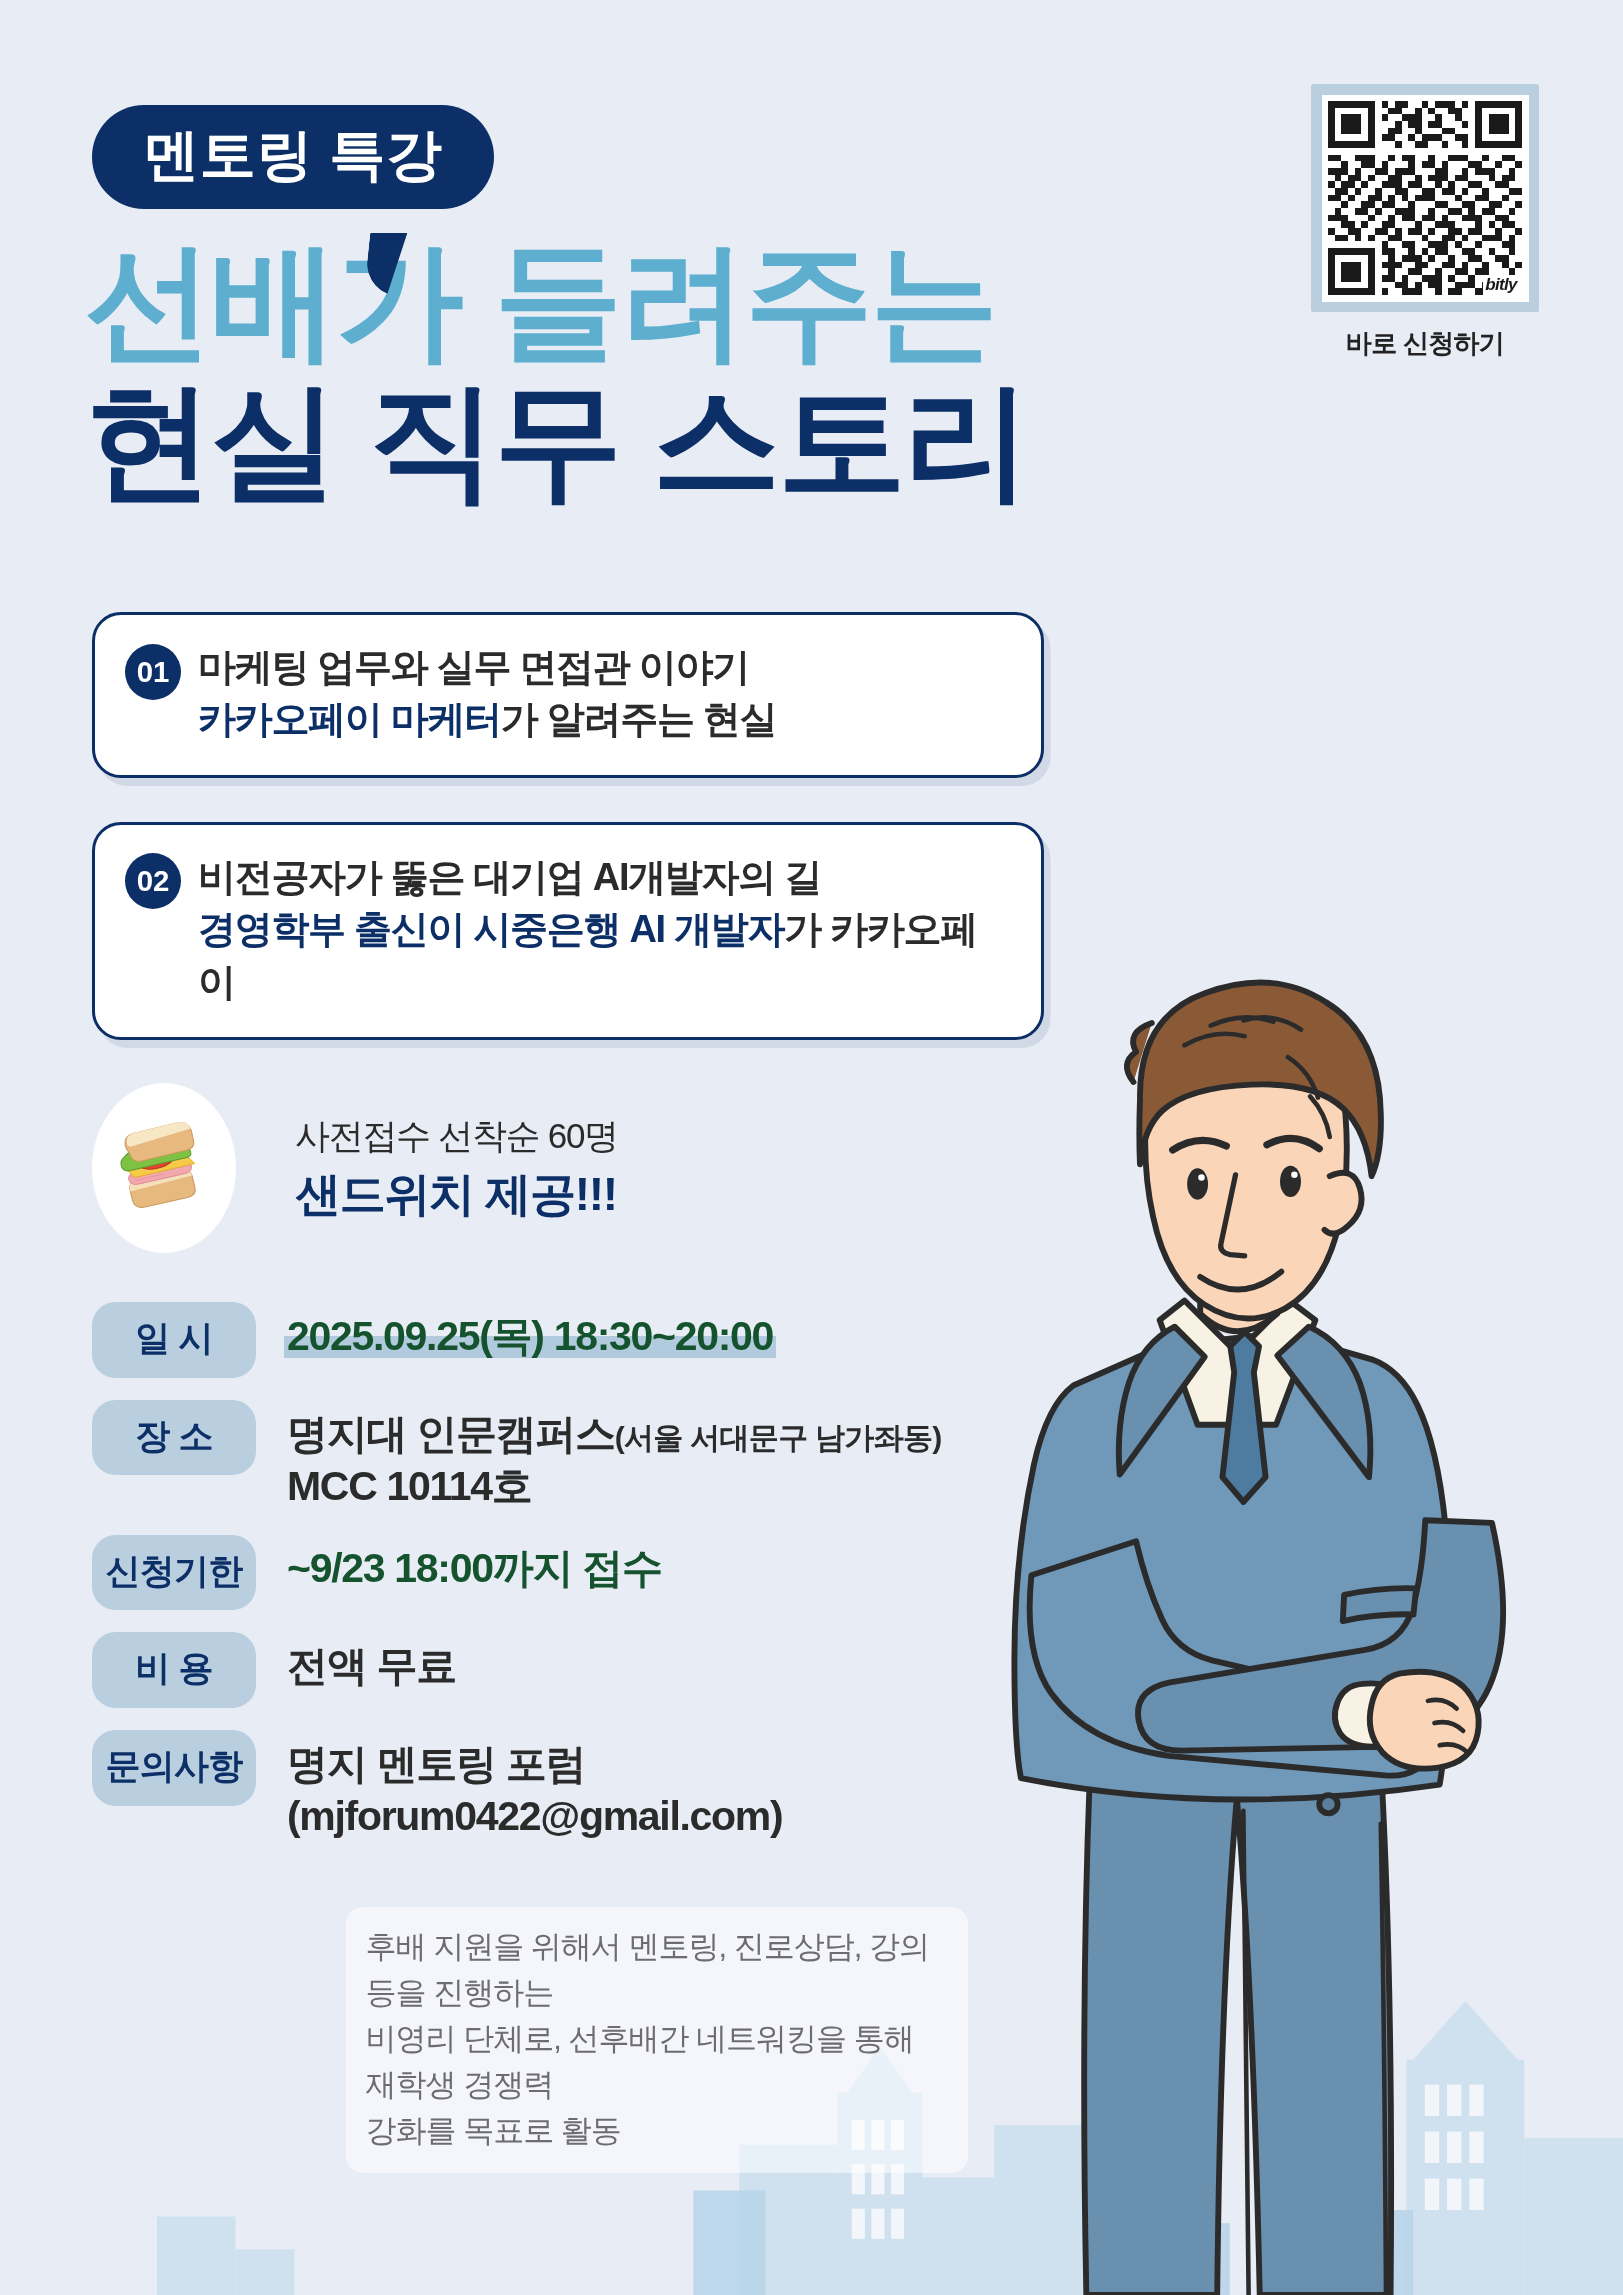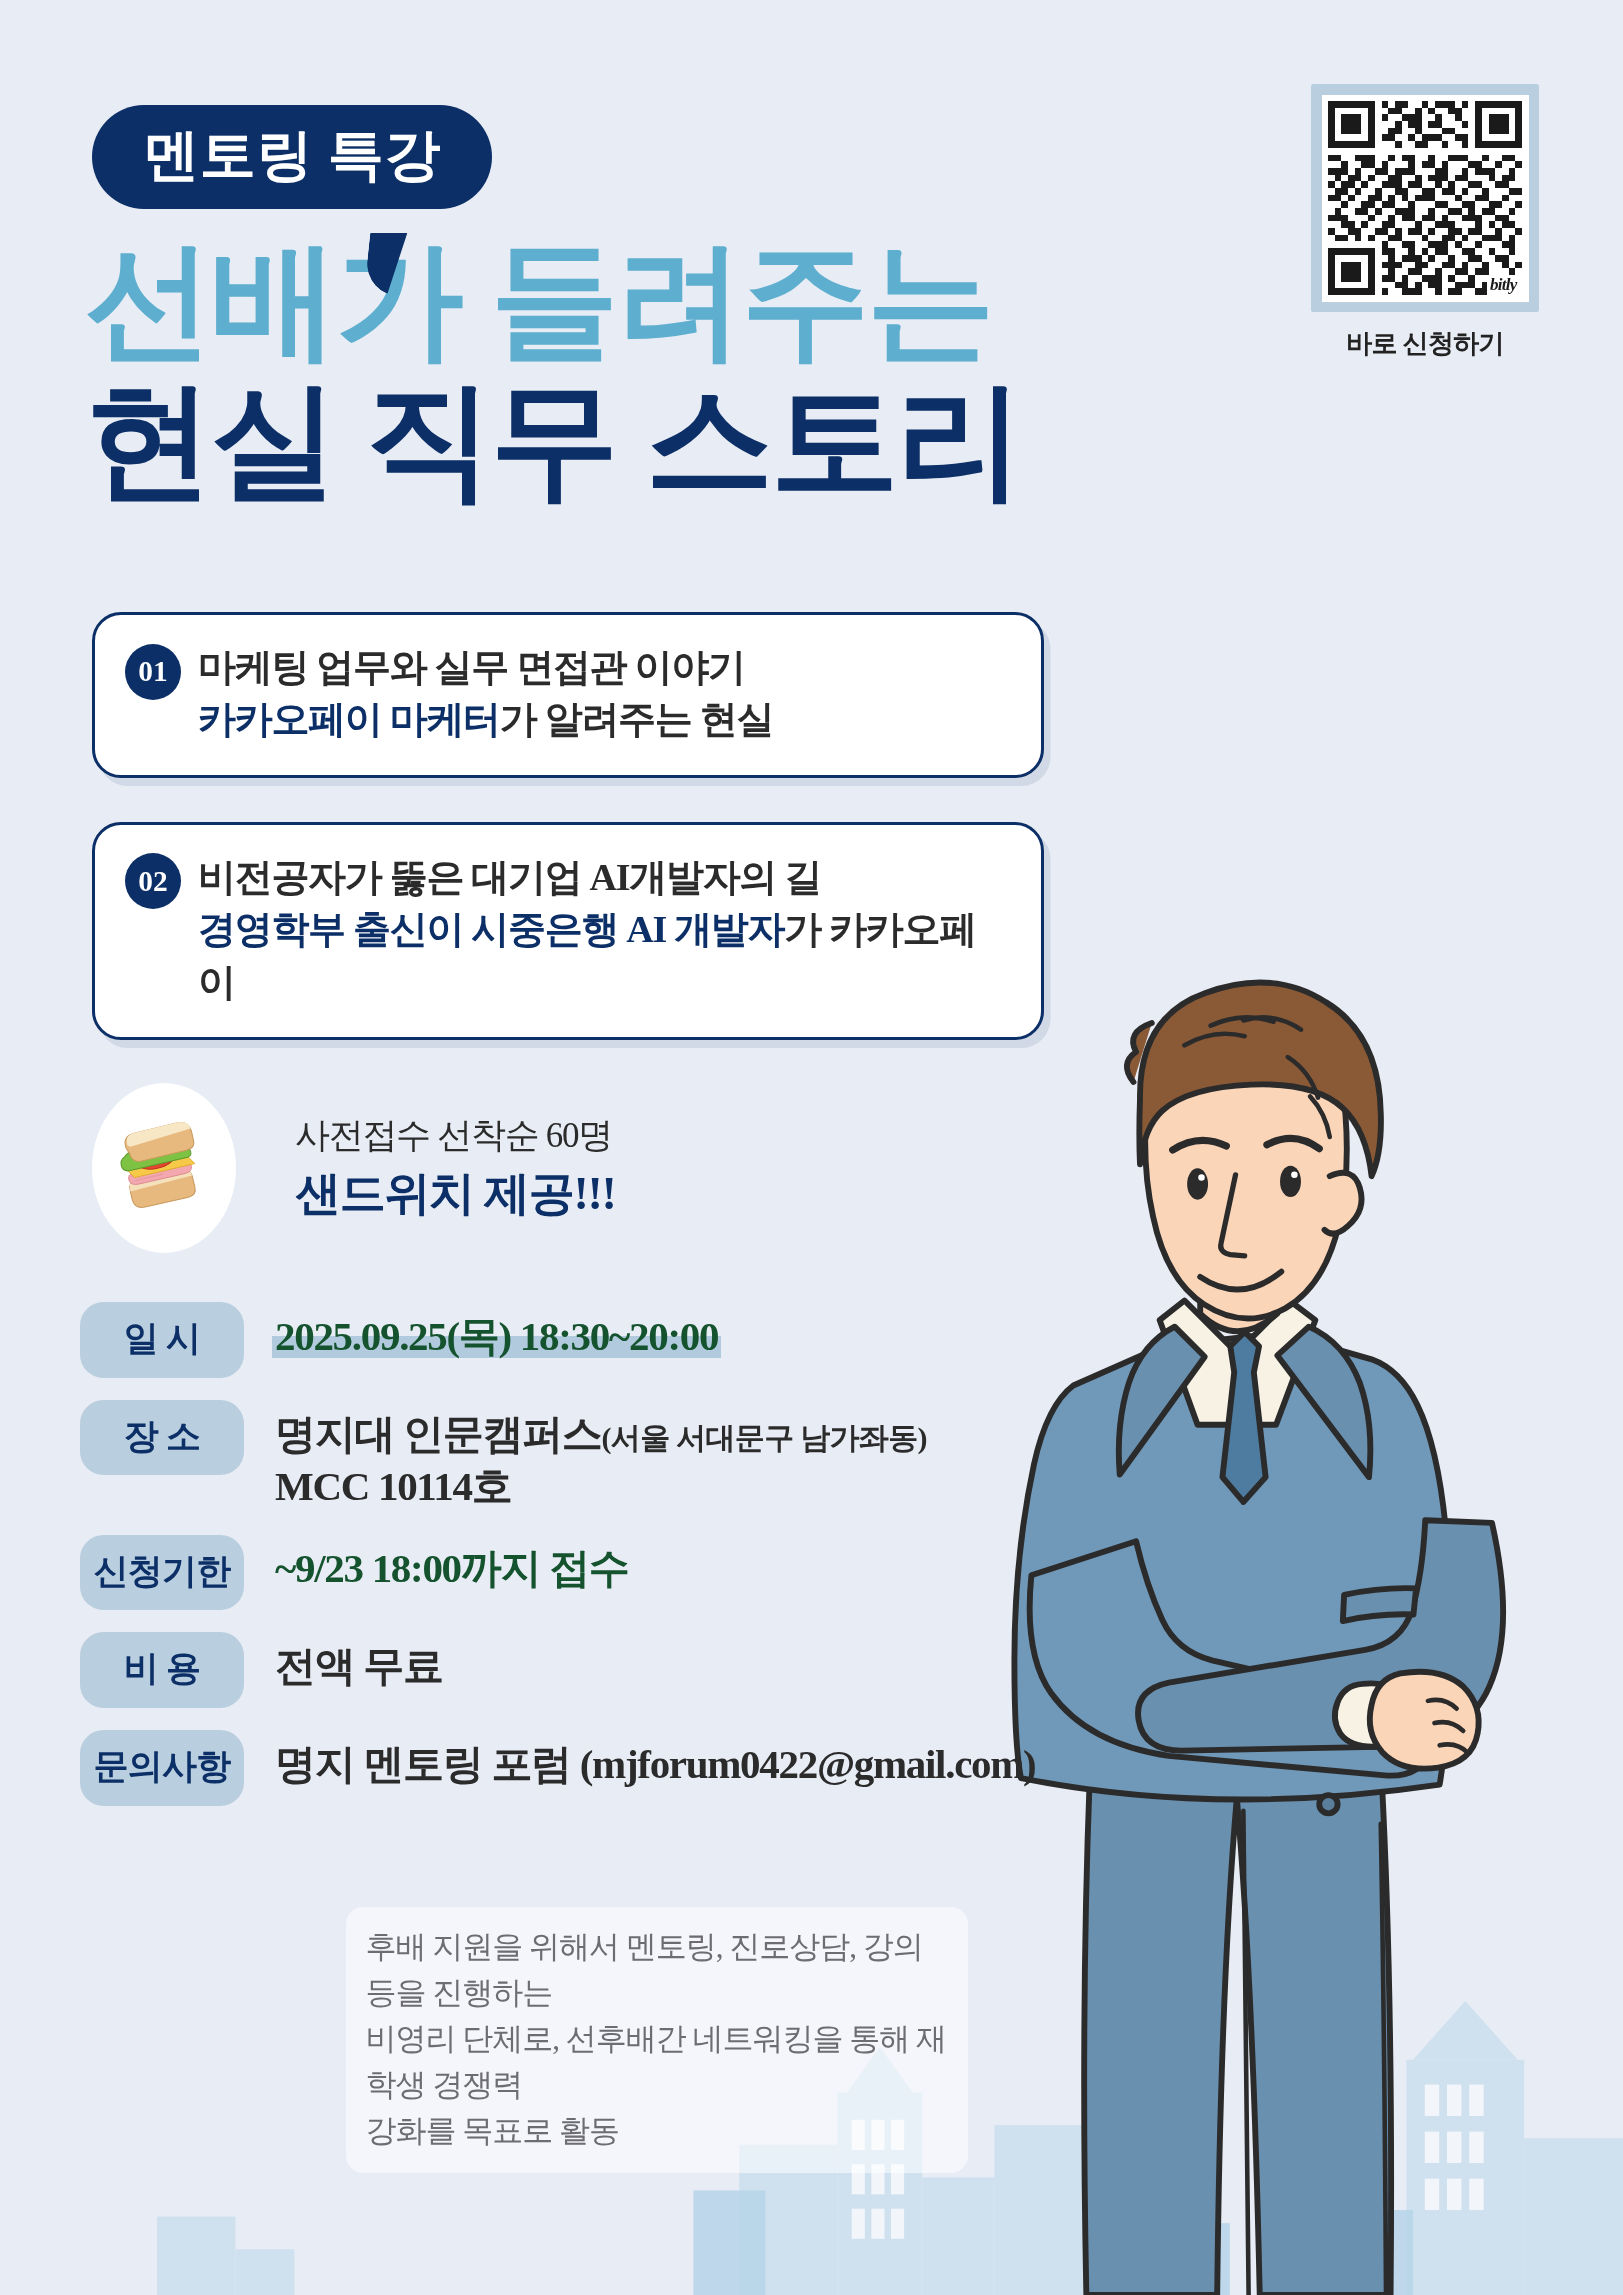--- a/index.html
+++ b/index.html
@@ -6,21 +6,21 @@
     margin: 0;
     padding: 0;
     background: #E8ECF5;
   }
   #poster {
     position: relative;
     width: 1623px;
     height: 2295px;
     background: #E8ECF5;
     overflow: hidden;
-    font-family: Liberation Serif, serif;
+    font-family: Liberation Sans, sans-serif;
   }
 
   
   .skyline { position: absolute; left: 0; bottom: 0; width: 1623px; height: 366px; z-index: 1; }
 
   
   .badge-wrap { position: absolute; left: 92px; top: 105px; z-index: 6; }
   .badge {
     position: relative;
     display: inline-block;
@@ -118,21 +118,21 @@
     background: #FFFFFF;
     display: flex; align-items: center; justify-content: center;
     overflow: hidden;
     flex: 0 0 auto;
   }
   .promo-text { margin-left: 59px; }
   .promo-sub { font-size: 35px; color: #2B2B2B; font-weight: 500; letter-spacing: -1.3px; line-height: 1.2; }
   .promo-main { font-size: 46px; color: #0B2F66; font-weight: 800; letter-spacing: -1.3px; margin-top: 10.5px; line-height: 1.15; }
 
   
-  .info { position: absolute; left: 80px; top: 1302px; width: 982px; z-index: 5; }
+  .info { position: absolute; left: 92px; top: 1302px; width: 982px; z-index: 5; }
   .row { display: flex; align-items: flex-start; margin-bottom: 22px; }
   .row-label {
     flex: 0 0 auto;
     width: 164px;
     background: #B9CEDE;
     color: #0B2F66;
     border-radius: 23.6px;
     font-size: 35px;
     font-weight: 800;
     letter-spacing: -0.7px;

